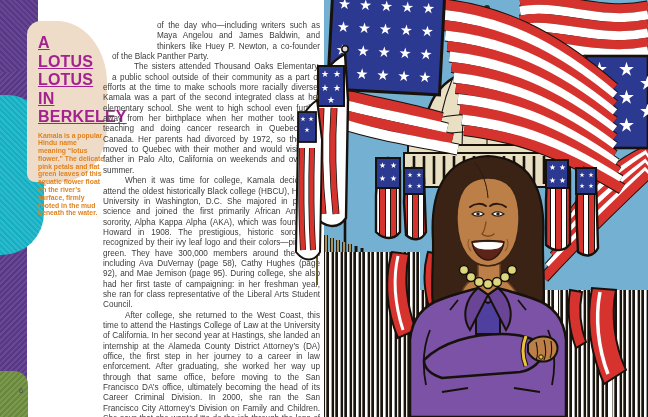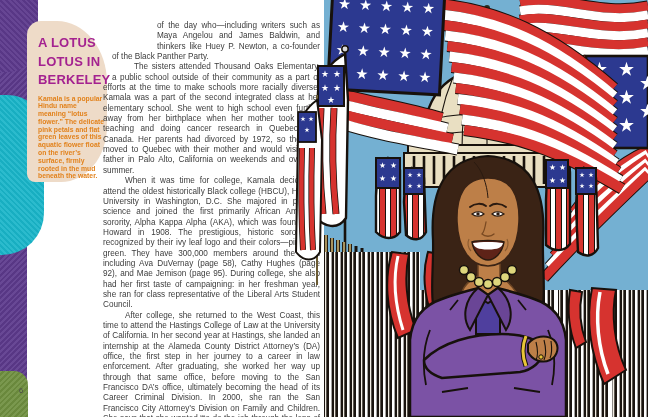--- a/index.html
+++ b/index.html
@@ -15,22 +15,22 @@
       background-image:repeating-linear-gradient(45deg,rgba(255,255,255,.06) 0 2px,rgba(0,0,0,.05) 2px 4px);}
   .edge-blob-teal{position:absolute;left:0;top:95px;width:44px;height:160px;
       background:var(--strip-teal,#19b5c9);border-radius:0 36px 42px 0;
       background-image:repeating-linear-gradient(45deg,rgba(255,255,255,.08) 0 2px,rgba(0,0,0,.04) 2px 4px);}
   .edge-blob-green{position:absolute;left:0;top:371px;width:28px;height:46px;
       background:var(--strip-green,#6f8f3f);border-radius:0 14px 0 0;
       background-image:repeating-linear-gradient(135deg,rgba(255,255,255,.08) 0 2px,rgba(0,0,0,.05) 2px 4px);}
   .fact-box{position:absolute;left:27px;top:21px;width:80px;height:161px;
       background:var(--cream,#eedbc8);border-radius:14px 50px 46px 8px / 14px 62px 56px 8px;
       box-sizing:border-box;padding:13px 6px 0 11px;}
-  .fact-title{color:var(--magenta,#a42290);font-weight:bold;font-size:13px;line-height:18.5px;
-      letter-spacing:.2px;}
+  .fact-title{color:var(--magenta,#a42290);font-weight:bold;font-size:16px;line-height:18.5px;
+      letter-spacing:.2px;text-decoration:underline;}
   .fact-body{margin-top:5px;color:var(--orange,#e2821c);font-weight:bold;font-size:6.8px;
       line-height:7.8px;width:68px;}
   .main-text{position:absolute;left:103px;top:21px;width:217px;font-size:8.2px;
       line-height:10.35px;color:#3c3c3c;text-align:justify;}
   .main-text p{margin:0;}
   .main-text p.ind{text-indent:22px;}
   .sp1{float:left;width:54px;height:31px;}
   .sp2{float:left;clear:left;width:9px;height:21px;}
   .page-num{position:absolute;left:19px;top:386px;font-size:7.5px;color:#4a4a4a;}
   

